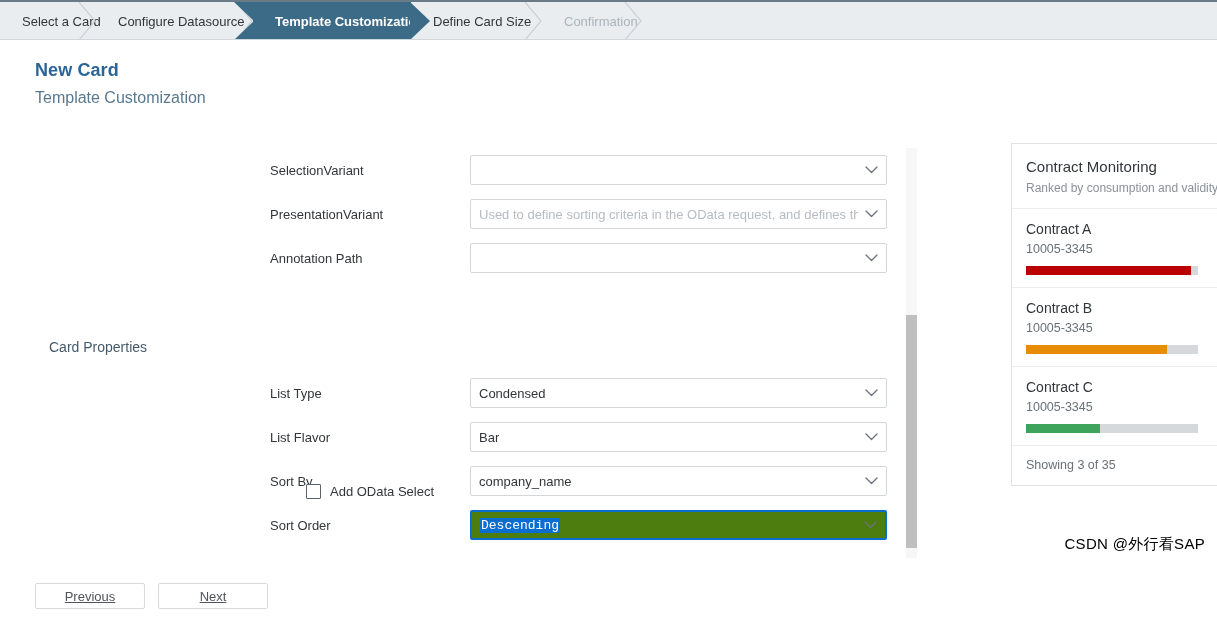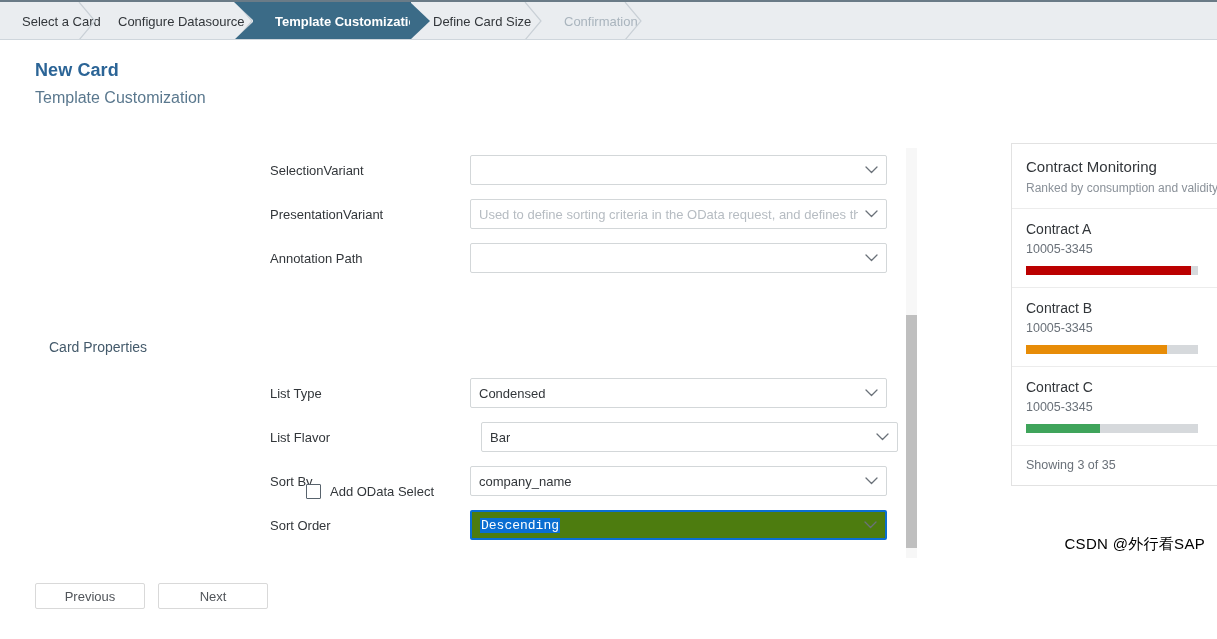--- a/index.html
+++ b/index.html
@@ -241,20 +241,21 @@
     height: 26px;
     border: 1px solid #d9d9d9;
     background: #ffffff;
     border-radius: 2px;
     font-size: 13px;
     color: #51555a;
     font-family: "Liberation Sans", "DejaVu Sans", sans-serif;
     display: flex; align-items: center; justify-content: center;
     cursor: pointer;
     padding: 0;
+    text-decoration: underline;
   }
   #btn-prev { left: 35px; top: 583px; width: 110px; }
   #btn-next { left: 158px; top: 583px; width: 110px; }
 
   .watermark {
     position: absolute;
     right: 12px; bottom: 10px;
     font-size: 15px;
     color: #000000;
     white-space: nowrap;
@@ -358,21 +359,21 @@
           <span class="flabel">List Type</span>
           <div class="fctrl">
             <span class="val">Condensed</span>
             <span class="caret">
               <svg width="13" height="9" viewBox="0 0 13 9">
                 <path d="M1 1.5 L6.5 7 L12 1.5" fill="none" stroke="#6a7179" stroke-width="1.3" stroke-linecap="round" stroke-linejoin="round"></path>
               </svg>
             </span>
           </div>
         </div>
-        <div class="frow" style="top: 282px; gap: 11px;">
+        <div class="frow" style="top: 282px;">
           <span class="flabel">List Flavor</span>
           <div class="fctrl">
             <span class="val">Bar</span>
             <span class="caret">
               <svg width="13" height="9" viewBox="0 0 13 9">
                 <path d="M1 1.5 L6.5 7 L12 1.5" fill="none" stroke="#6a7179" stroke-width="1.3" stroke-linecap="round" stroke-linejoin="round"></path>
               </svg>
             </span>
           </div>
         </div>

